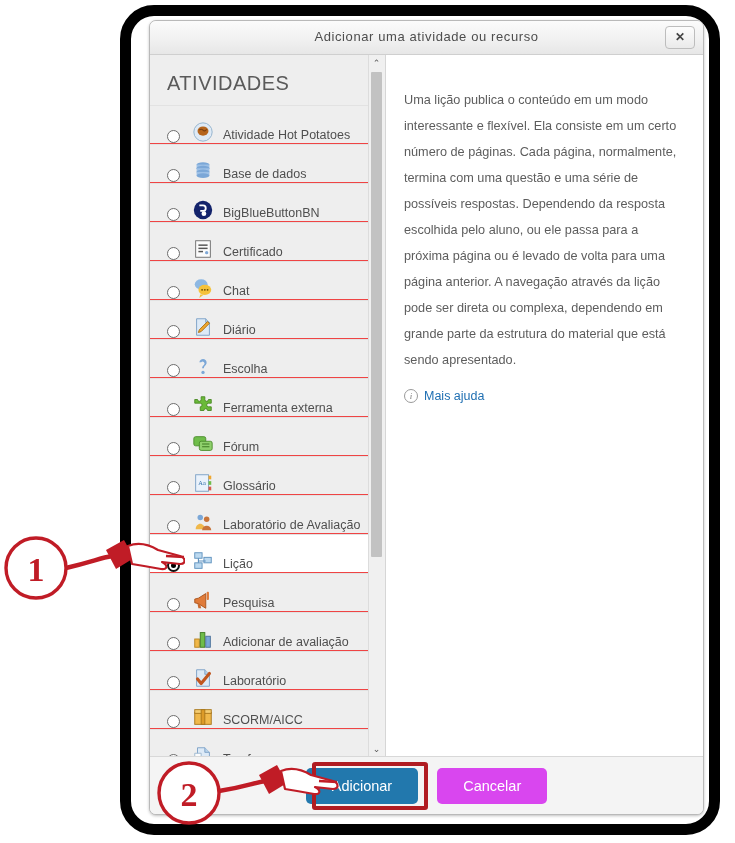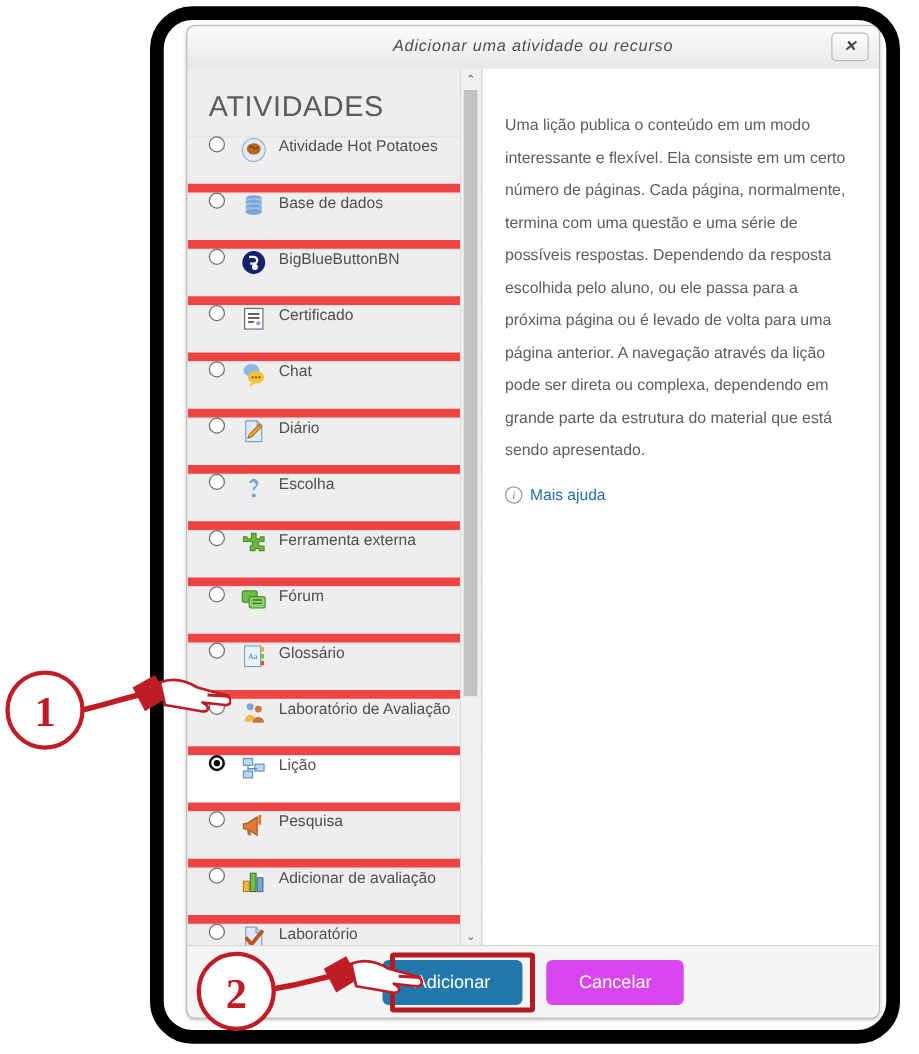--- a/index.html
+++ b/index.html
@@ -35,21 +35,20 @@
     box-shadow:0 1px 3px rgba(0,0,0,.25);
   }
 
   
   #titlebar{
     position:relative;
     height:33px;
     background:linear-gradient(to bottom,#fbfbfb 0%,#f2f2f2 50%,#e7e7e7 100%);
     border-bottom:1px solid #cfcfcf;
     border-radius:6px 6px 0 0;
-    font-style:italic;
   }
   #titlebar .ttl{
     position:absolute;left:0;right:0;top:8px;
     text-align:center;
     font-size:13px;color:#4d4d4d;
     letter-spacing:.6px;
   }
   #close-btn{
     position:absolute;right:8px;top:5px;
     width:28px;height:21px;
@@ -69,29 +68,29 @@
 
   
   #left-panel{
     width:235px;
     background:#eeeeee;
     border-right:1px solid #d6d6d6;
     position:relative;
     overflow:hidden;
   }
   #section-title{
-    font-size:23px;color:#5a5a5a;
+    font-size:20px;color:#5a5a5a;
     padding:17px 0 10px 17px;
     letter-spacing:.5px;
   }
   .act-row{
-    display:flex;align-items:flex-start;
+    display:flex;align-items:flex-end;
     padding:0 6px 0 17px;
     min-height:38px;
-    border-bottom:7px solid #ef4444;
+    border-bottom:1px solid #ef4444;
     box-shadow:0 1px 0 #e2e2e2 inset;
     cursor:pointer;
     position:relative;
   }
   .act-row.sel{
     background:#ffffff;
   }
   .radio{
     width:13px;height:13px;border-radius:50%;
     border:1.6px solid #6d6d6d;

